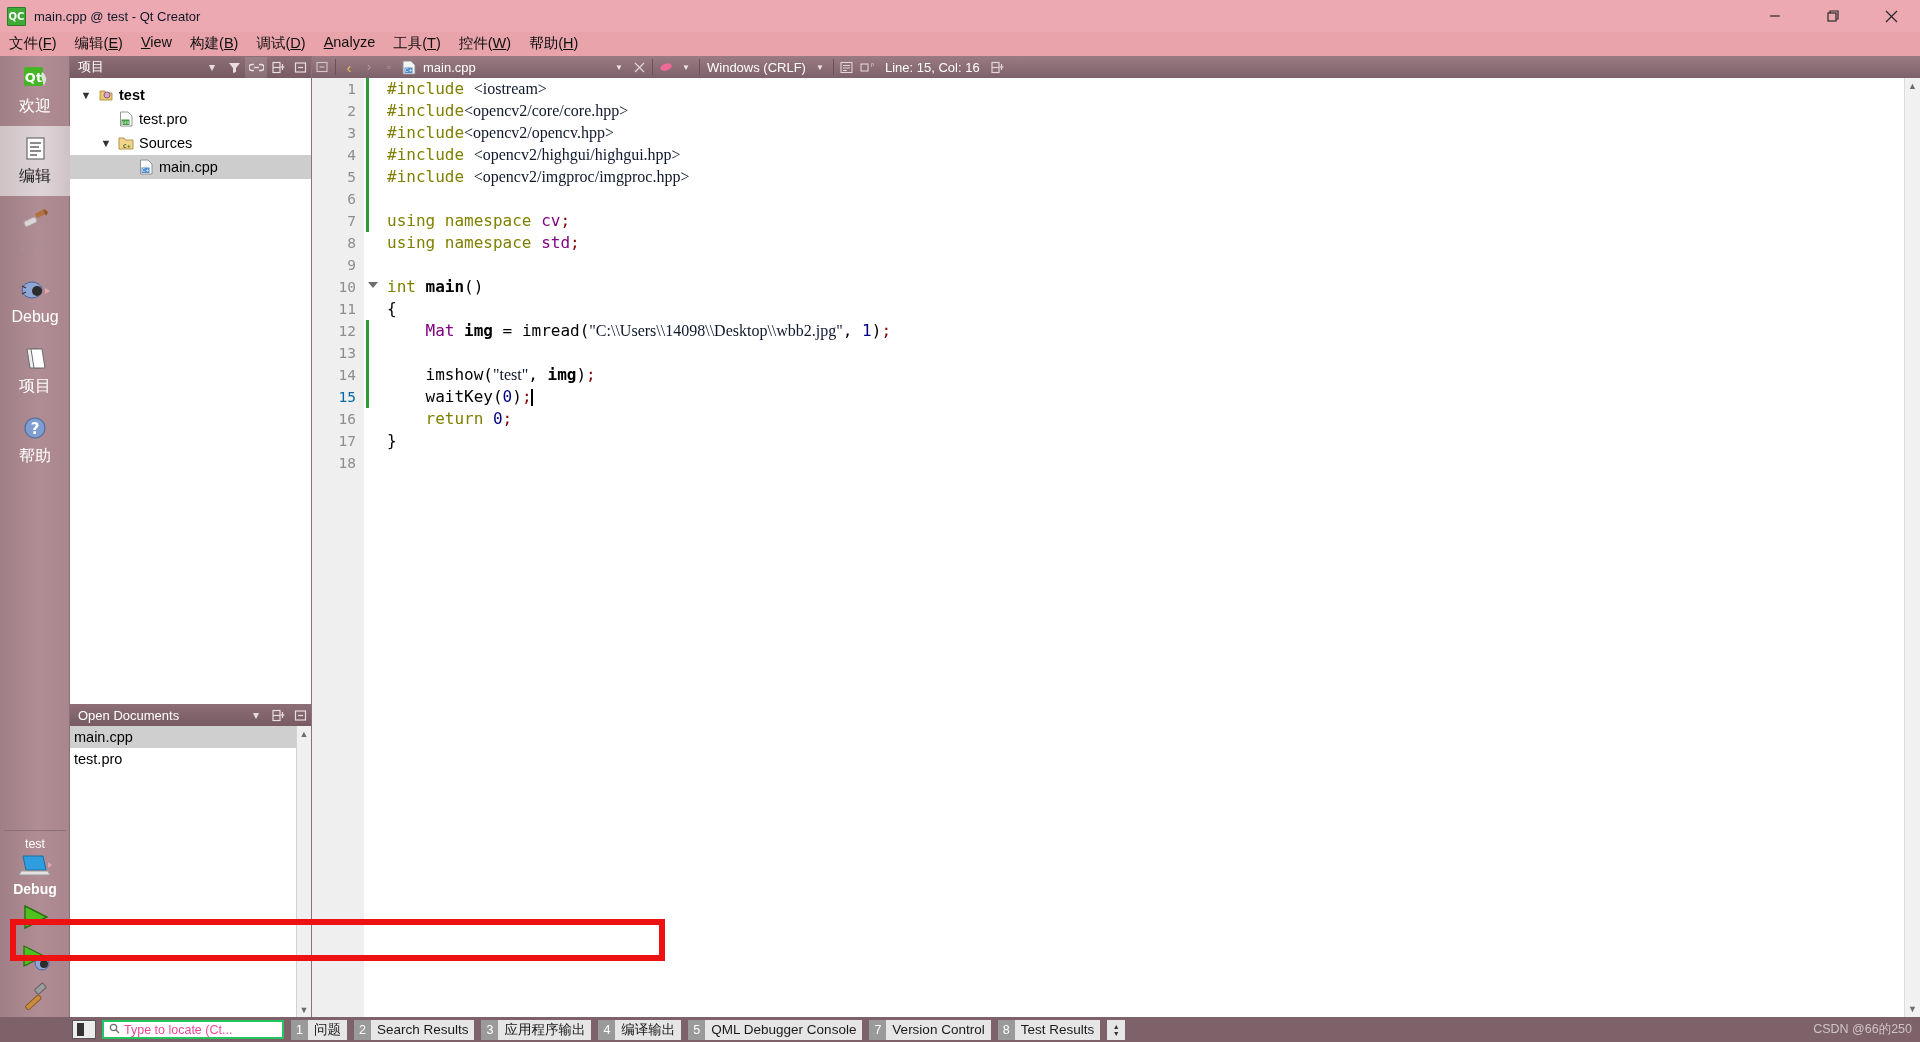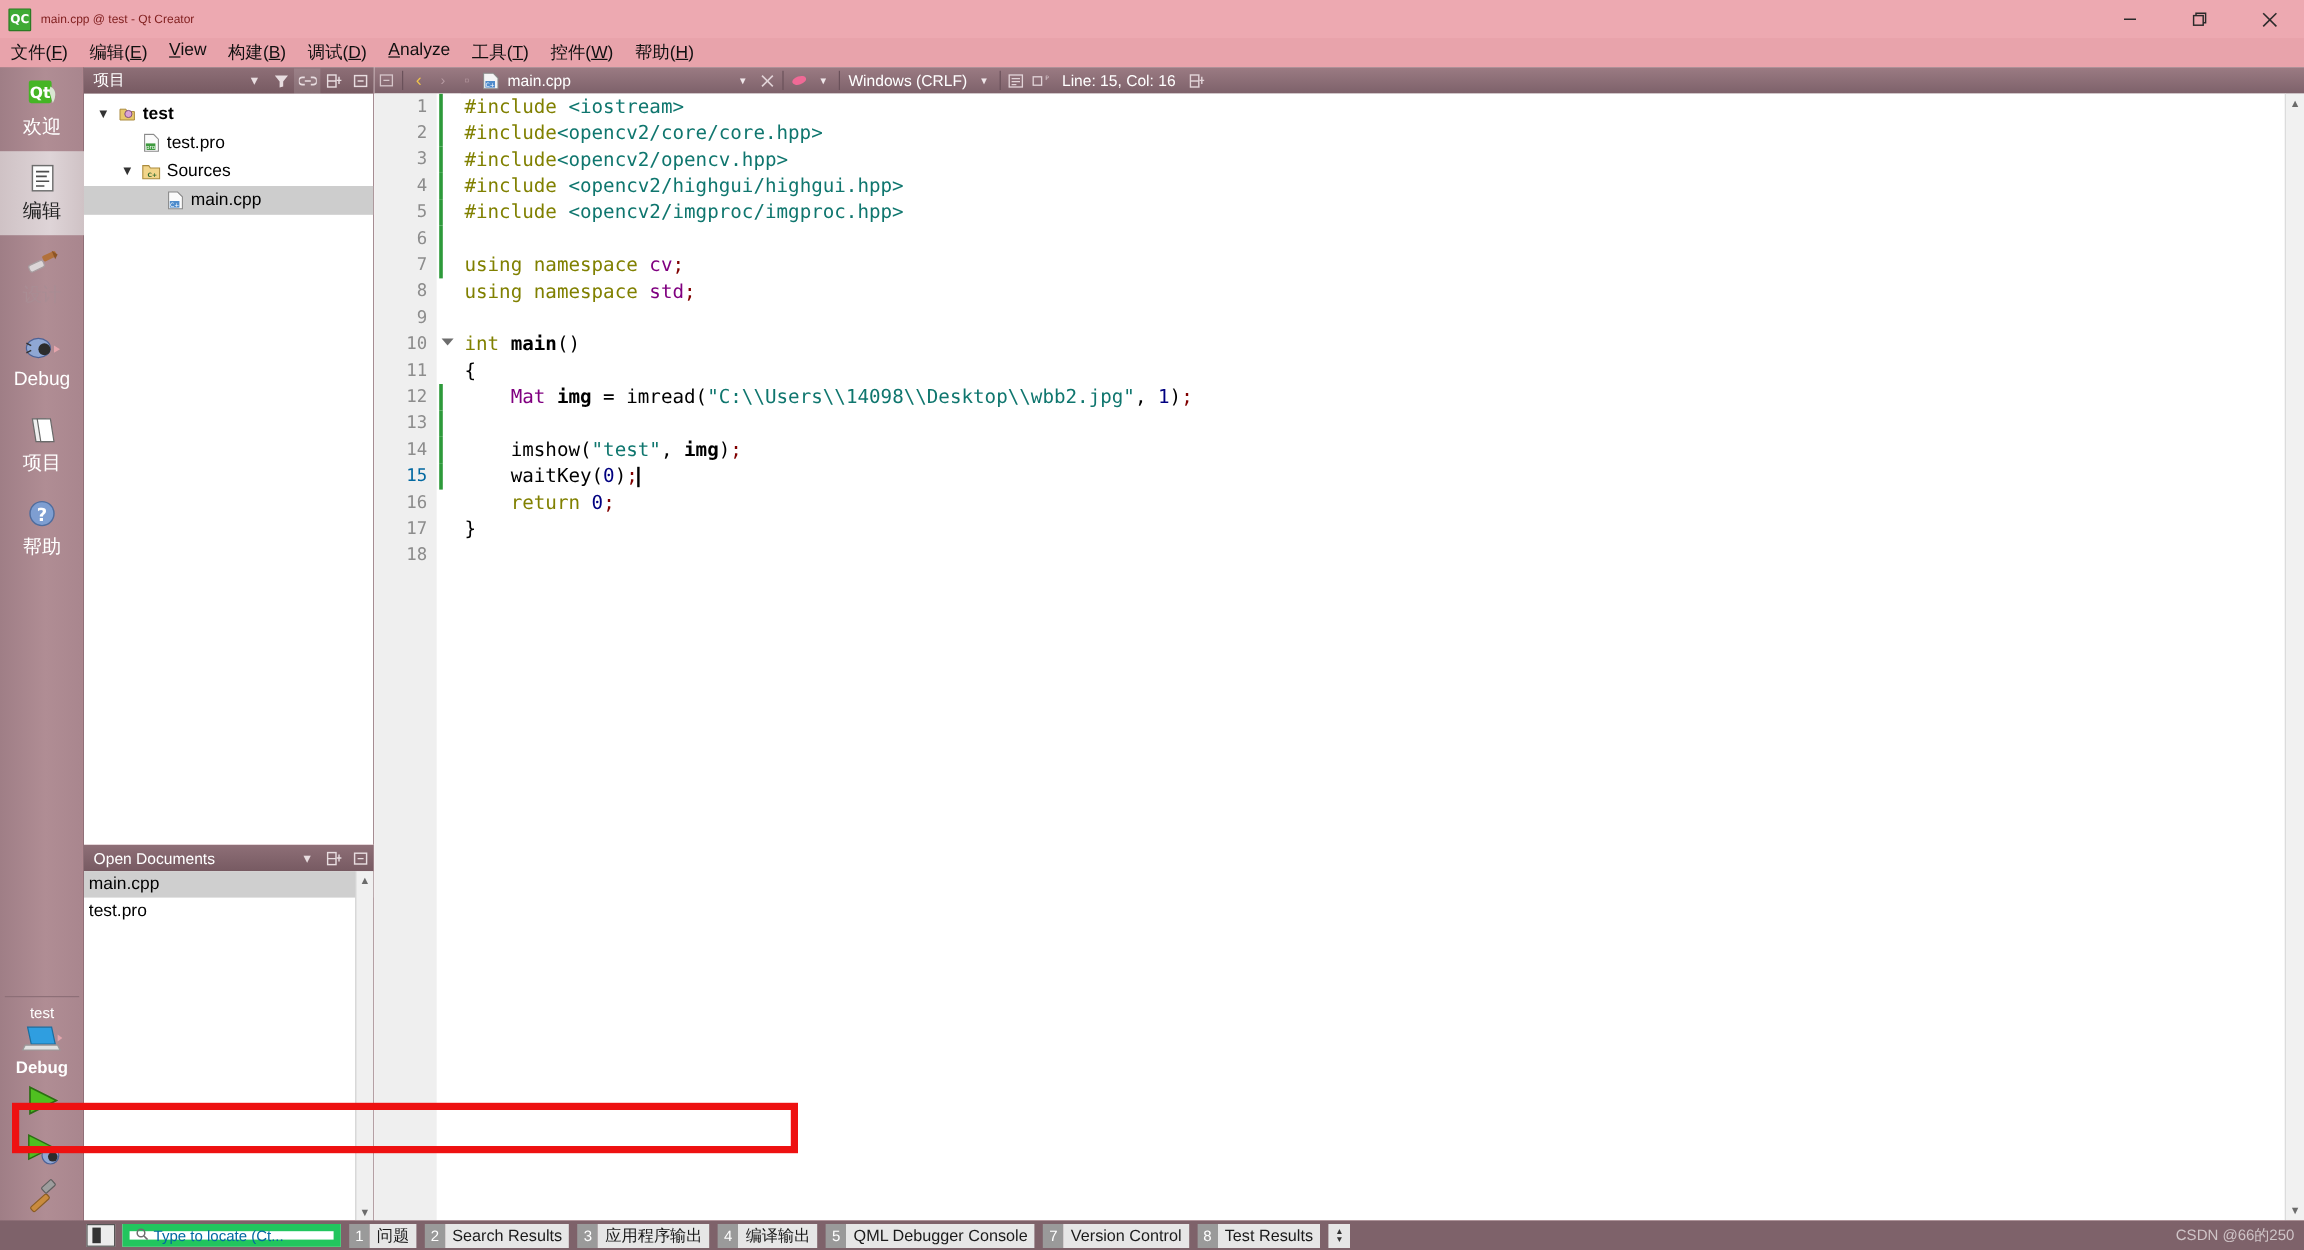--- a/index.html
+++ b/index.html
@@ -24,21 +24,21 @@
   #app-icon {
     width: 19px; height: 19px; margin-left: 7px; margin-right: 8px;
     background: #3faa35;
     border: 1px solid #2b7a24;
     color: #ffffff; font-size: 10px; font-weight: bold;
     display: flex; align-items: center; justify-content: center;
     font-family: "DejaVu Sans", sans-serif;
     border-radius: 1px;
   }
   #title-text {
-    font-size: 10px; color: #7f1d1d;
+    font-size: 13px; color: #0f172a;
     font-family: "Liberation Sans", sans-serif;
   }
   #win-controls {
     position: absolute; right: 0; top: 0; height: 32px;
     display: flex;
   }
   .winbtn {
     width: 58px; height: 32px;
     display: flex; align-items: center; justify-content: center;
     color: #2a2a2a; font-size: 15px;
@@ -192,21 +192,21 @@
     border-left: 5px solid transparent; border-right: 5px solid transparent;
     border-top: 6px solid #6d6d6d;
   }
   .ctext { position: absolute; left: 75px; top: 0; }
   .cursor-caret {
     position: absolute; top: 3px; width: 1.5px; height: 17px; background: #000;
   }
 
   
   .k-pre   { color: #808000; }          
-  .k-str   { color: #0f766e; }          
+  .k-str   { color: #0f172a; font-family: Liberation Serif, serif; }          
   .k-kw    { color: #808000; }          
   .k-type  { color: #800080; }          
   .k-var   { color: #000000; font-weight: bold; } 
   .k-fn    { color: #000000; font-weight: bold; } 
   .k-num   { color: #000080; }
   .k-punct { color: #000000; }
   .k-op    { color: #000000; }
   .k-semi  { color: #800000; }
   .k-plain { color: #000000; }
 
@@ -223,23 +223,23 @@
     display: flex; align-items: center;
   }
   #sb-toggle {
     width: 24px; height: 19px; margin-left: 72px;
     background: #ececec; border: 1px solid #555;
     display: flex; align-items: center; justify-content: center;
   }
   #sb-toggle .half { width: 7px; height: 13px; background: #333; margin-right: 7px; }
   #locator {
     width: 182px; height: 19px; margin-left: 6px;
-    background: #ffffff; border: 6px solid #22c55e;
+    background: #ffffff; border: 2px solid #22c55e;
     display: flex; align-items: center; gap: 4px; padding-left: 5px;
-    font-size: 12.5px; color: #0369a1;
+    font-size: 12.5px; color: #ec4899;
   }
   .sb-tab { display: flex; align-items: center; margin-left: 7px; height: 20px; }
   .sb-num {
     background: #9a9a9a; color: #ffffff;
     font-size: 12.5px; padding: 1px 5px; height: 20px;
     display: flex; align-items: center;
   }
   .sb-name {
     background: #e6e6e6; color: #1a1a1a;
     font-size: 13.5px; padding: 1px 6px; height: 20px;

